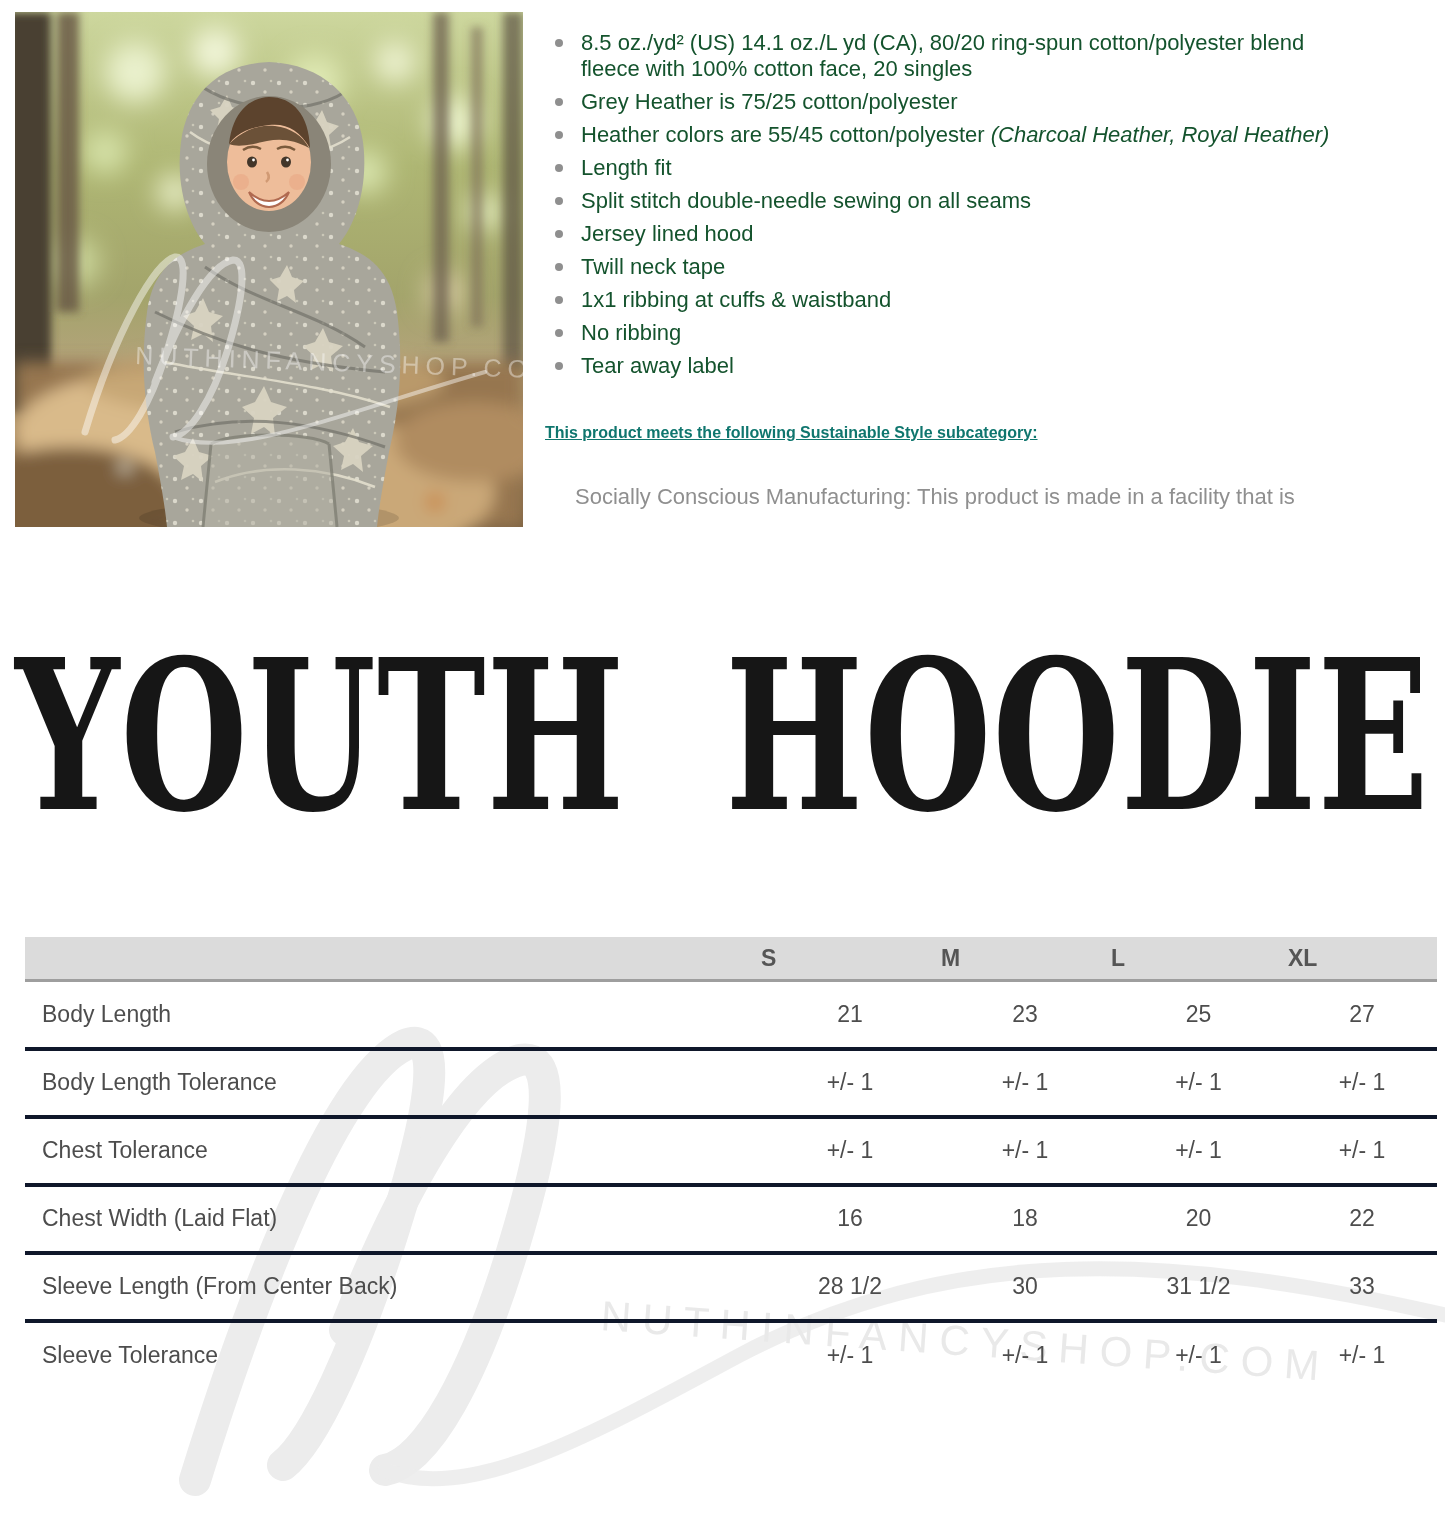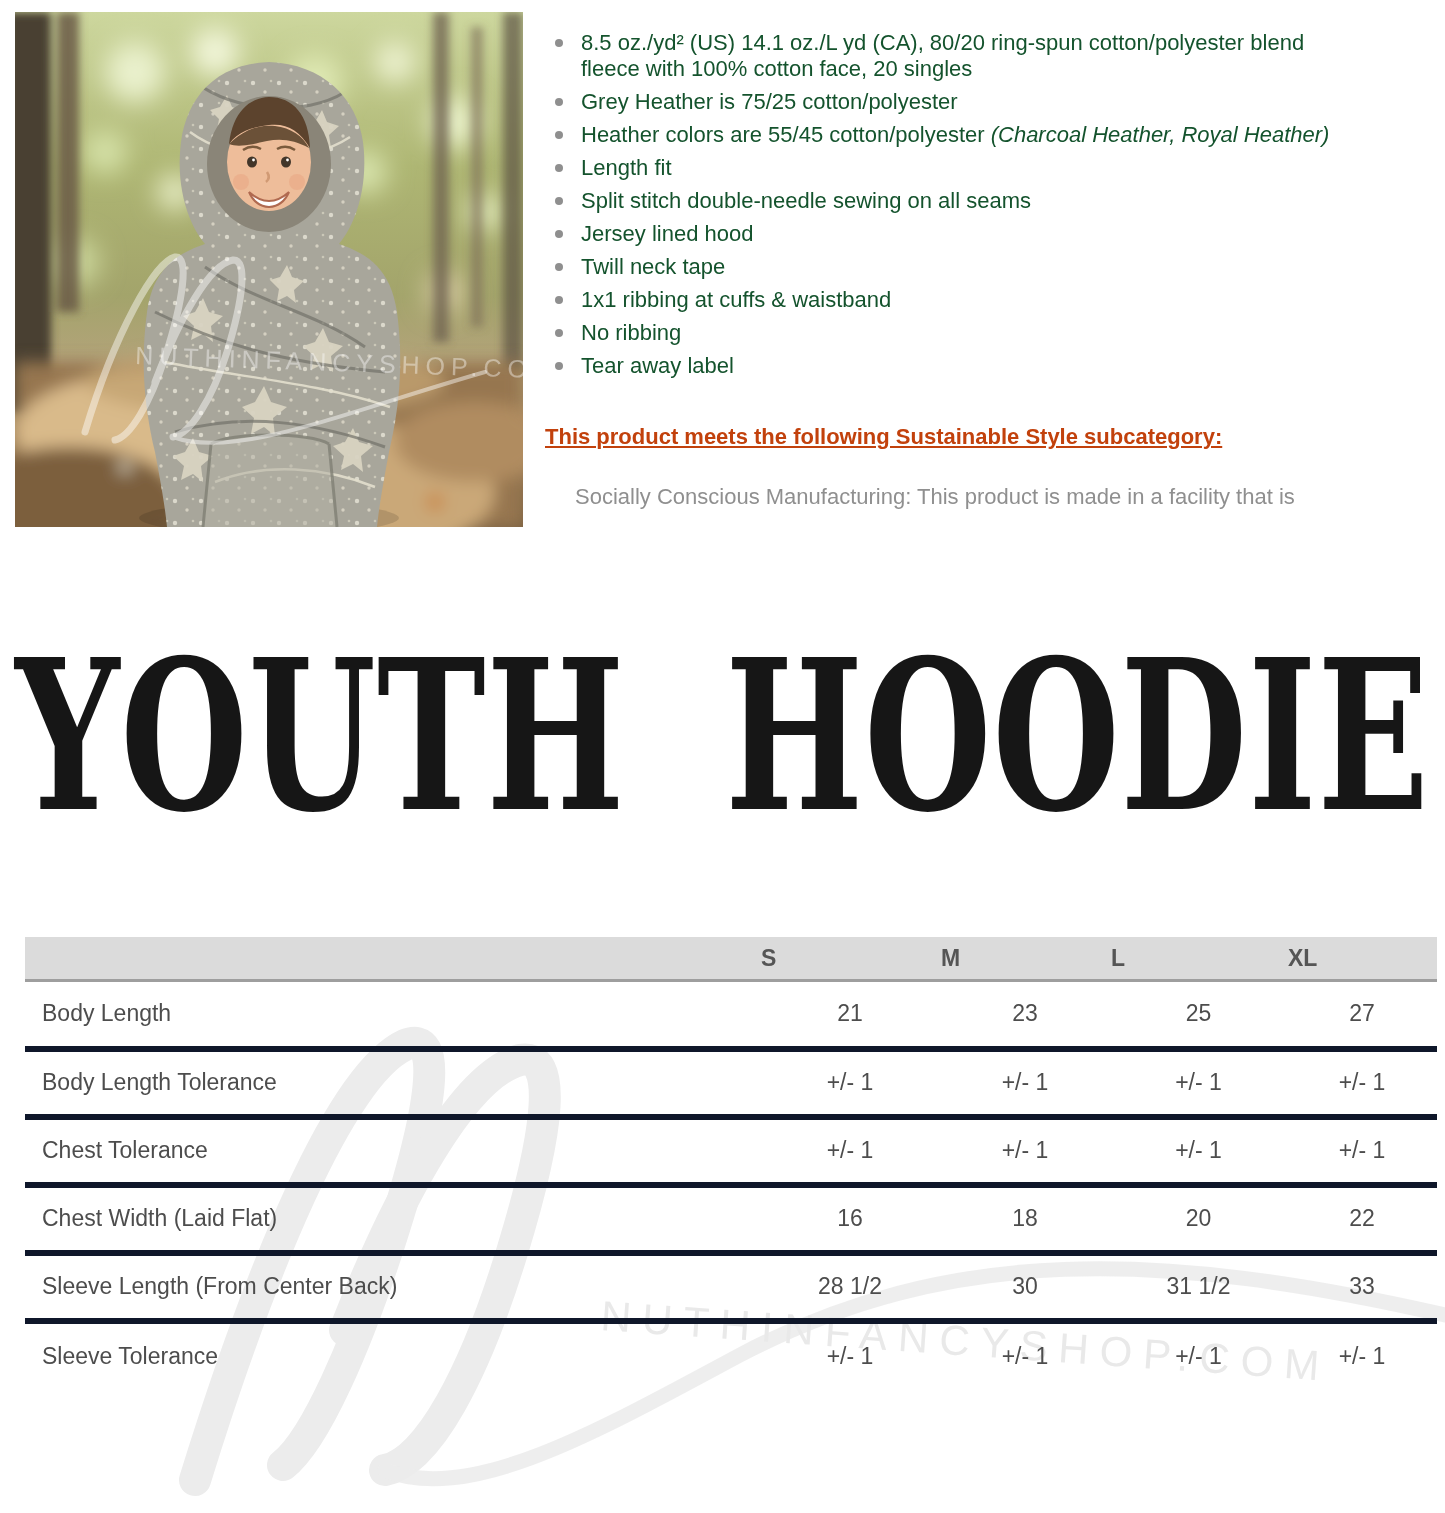--- a/index.html
+++ b/index.html
@@ -11,43 +11,43 @@
   .photo svg{display:block;width:100%;height:100%;}
 
   
   .details{position:absolute;left:545px;top:30px;width:795px;margin:0;padding:0;
            list-style:none;color:#14532d;font-size:22px;line-height:26px;}
   .details li{position:relative;padding-left:36px;margin-bottom:7px;}
   .details li::before{content:"";position:absolute;left:10px;top:9px;width:8px;height:8px;
                       border-radius:50%;background:#8f8f8f;}
   .details em{font-style:italic;}
 
-  .sustain-heading{position:absolute;left:545px;top:424px;width:860px;font-size:22px;
-                   font-weight:bold;color:#c2410c;text-decoration:underline;}
+  .sustain-heading{position:absolute;left:545px;top:424px;width:860px;font-size:16px;
+                   font-weight:bold;color:#0f766e;text-decoration:underline;}
   .sustain-text{position:absolute;left:575px;top:484px;width:900px;font-size:22px;color:#8f8f8f;}
 
   
   .title{position:absolute;left:0;top:637px;width:1445px;height:200px;line-height:200px;
          text-align:center;font-family:"DejaVu Serif",serif;font-weight:700;font-size:146px;
          letter-spacing:1px;word-spacing:48px;color:#161616;white-space:nowrap;
          transform:scaleY(1.42);transform-origin:50% 50%;}
 
   
   .wm-layer{position:absolute;left:0;top:1000px;width:1445px;height:513px;z-index:1;pointer-events:none;}
   .wm-layer svg{display:block;width:100%;height:100%;}
   .wm-text{font-family:"Liberation Sans",sans-serif;font-size:42px;letter-spacing:11px;fill:#e9e9e9;}
 
   
   .size-chart{position:absolute;left:25px;top:937px;width:1412px;z-index:2;
               border-collapse:collapse;table-layout:fixed;font-size:23px;color:#4d4d4d;
               background:transparent;}
   .size-chart thead th{background:#dbdbdb;height:40px;font-weight:bold;color:#555555;
                        text-align:left;border-bottom:3px solid #9e9e9e;}
   .size-chart thead th.label-col{padding-left:17px;}
-  .size-chart tbody tr{height:68px;border-bottom:6px solid #0f172a;}
+  .size-chart tbody tr{height:68px;border-bottom:4px solid #0f172a;}
   .size-chart tbody tr:last-child{border-bottom:none;}
   .size-chart tbody th{font-weight:normal;text-align:left;padding-left:17px;}
   .size-chart tbody td{text-align:center;}
 </style>
 </head>
 <body>
 
 <div class="page">
 
   <div class="photo">

